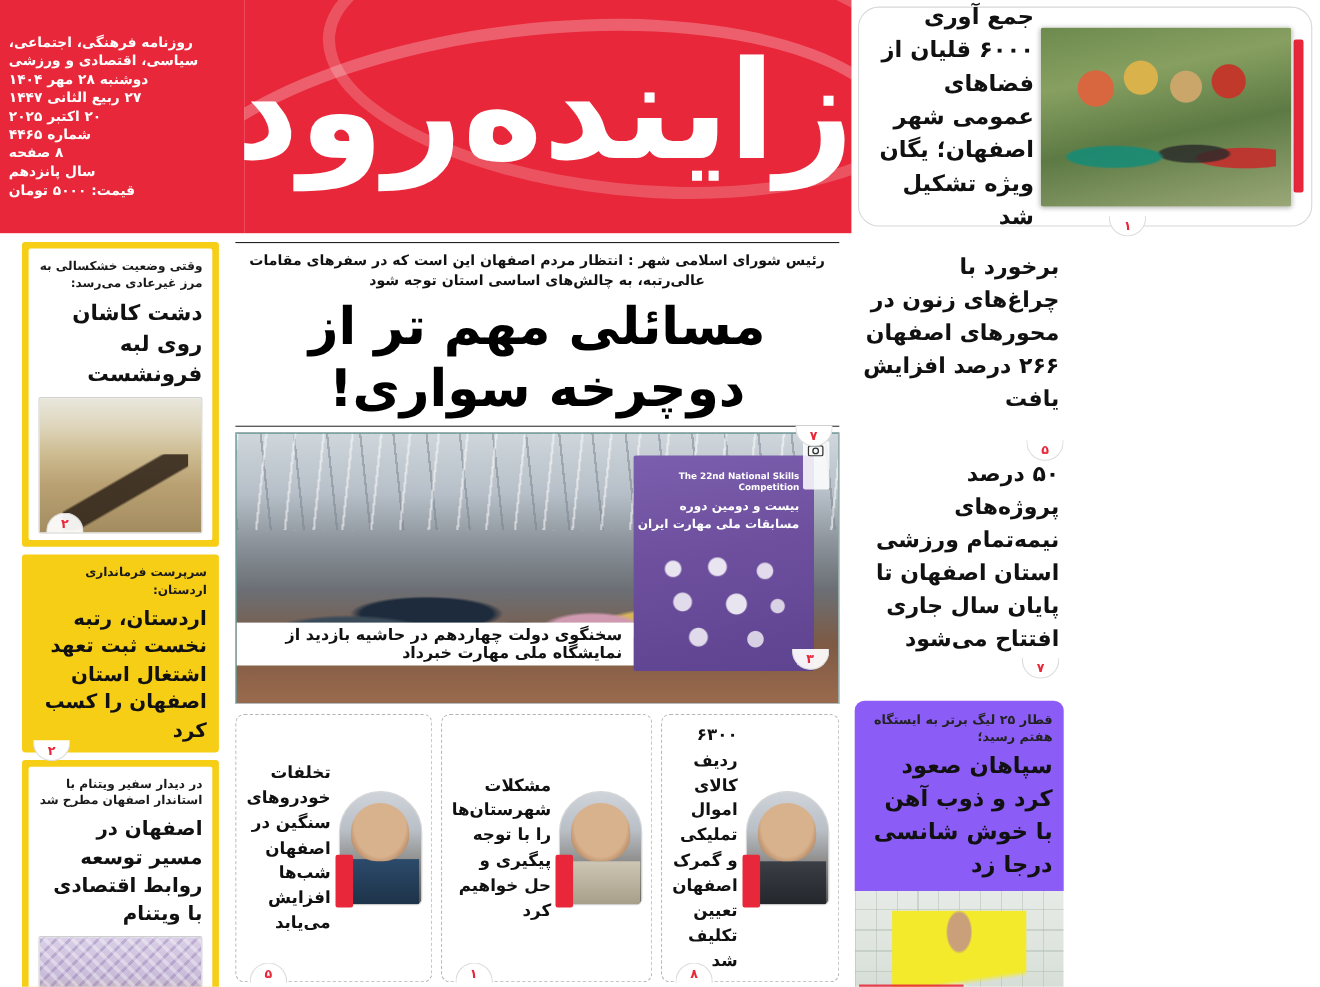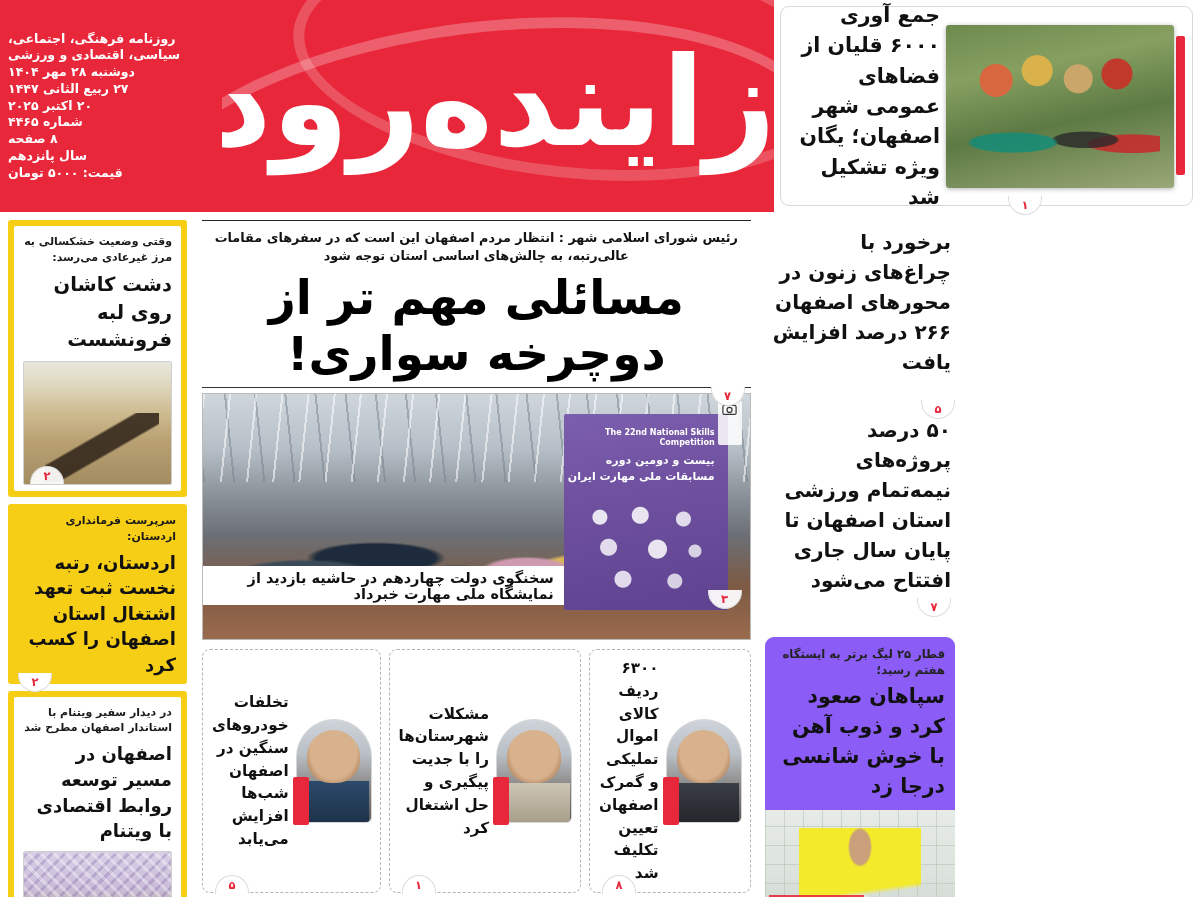--- a/index.html
+++ b/index.html
@@ -36,37 +36,37 @@
   .swoosh {
     position: absolute; z-index: 2; border: 11px solid rgba(255,255,255,.26);
     border-radius: 50%; pointer-events: none;
   }
   .swoosh.a { width: 700px; height: 300px; left: -90px; top: 22px; transform: rotate(-7deg); }
   .swoosh.b { width: 560px; height: 236px; left: 70px; top: -58px; transform: rotate(6deg); border-color: rgba(255,255,255,.20); }
 
   
   .top-teaser {
     flex: 1; margin: 6px 7px 6px 6px; background: #fff;
-    border: 1px solid #d8d8d8; border-radius: 9px;
+    border: 1px solid #d8d8d8; border-radius: 19px;
     display: flex; flex-direction: row-reverse; align-items: center; gap: 6px; padding: 9px 12px 9px 9px;
     position: relative;
   }
   .top-teaser .tt-text {
     flex: 0 0 150px; text-align: right; font-size: 20.5px; font-weight: 700;
     line-height: 1.48; color: #111; padding-left: 4px;
   }
   .tt-photo-wrap { flex: 1; position: relative; height: 163px; }
   .tt-photo-accent { position: absolute; right: -5px; top: 11px; width: 9px; height: 139px; background: #e8283a; border-radius: 2px; }
   .tt-photo {
     position: absolute; inset: 0; right: 6px; border-radius: 3px; overflow: hidden;
     box-shadow: 0 1px 5px rgba(0,0,0,.30);
   }
 
   
-  .main { position: absolute; left: 4px; top: 212px; width: 955px; height: 685px; display: flex; flex-direction: row-reverse; }
+  .main { position: absolute; left: 16px; top: 212px; width: 955px; height: 685px; display: flex; flex-direction: row-reverse; }
 
   
   .col-right { width: 216px; padding: 8px 8px 4px 4px; display: flex; flex-direction: column; gap: 7px; }
   .ycard { background: #f7ce16; border-radius: 3px; padding: 6px; }
   .ycard-inner { background: #fff; border-radius: 2px; padding: 8px 9px 6px; }
   .ycard.flat { padding: 9px 11px 6px; }
   .kick { font-size: 11px; font-weight: 700; color: #1a1a1a; line-height: 1.45; text-align: right; }
   .ytitle { font-size: 19.5px; font-weight: 700; color: #111; line-height: 1.42; text-align: right; margin-top: 5px; }
   .ytitle.sm { font-size: 18px; }
   .yphoto { margin-top: 7px; height: 124px; border-radius: 2px; overflow: hidden; position: relative; border: 1px solid #cfcfcf; }
@@ -366,21 +366,21 @@
           <div class="tc-portrait-wrap">
             <div class="tc-portrait">
               <div class="ph ph-portrait uniform"></div>
             </div>
             <div class="tc-redfoot"></div>
           </div>
           <div class="pnum" style="left:12px;bottom:-2px;border-radius:18px 18px 0 0;border-top:1px solid #dcdcdc;border-bottom:none;">۵</div>
         </div>
 
         <div class="tcard">
-          <div class="tc-text">مشکلات شهرستان‌ها را با جدیت پیگیری و حل اشتغال کرد</div>
+          <div class="tc-text">مشکلات شهرستان‌ها را با توجه پیگیری و حل خواهیم کرد</div>
           <div class="tc-portrait-wrap">
             <div class="tc-portrait">
               <div class="ph ph-portrait light"></div>
             </div>
             <div class="tc-redfoot"></div>
           </div>
           <div class="pnum" style="left:12px;bottom:-2px;border-radius:18px 18px 0 0;border-top:1px solid #dcdcdc;border-bottom:none;">۱</div>
         </div>
 
         <div class="tcard">

